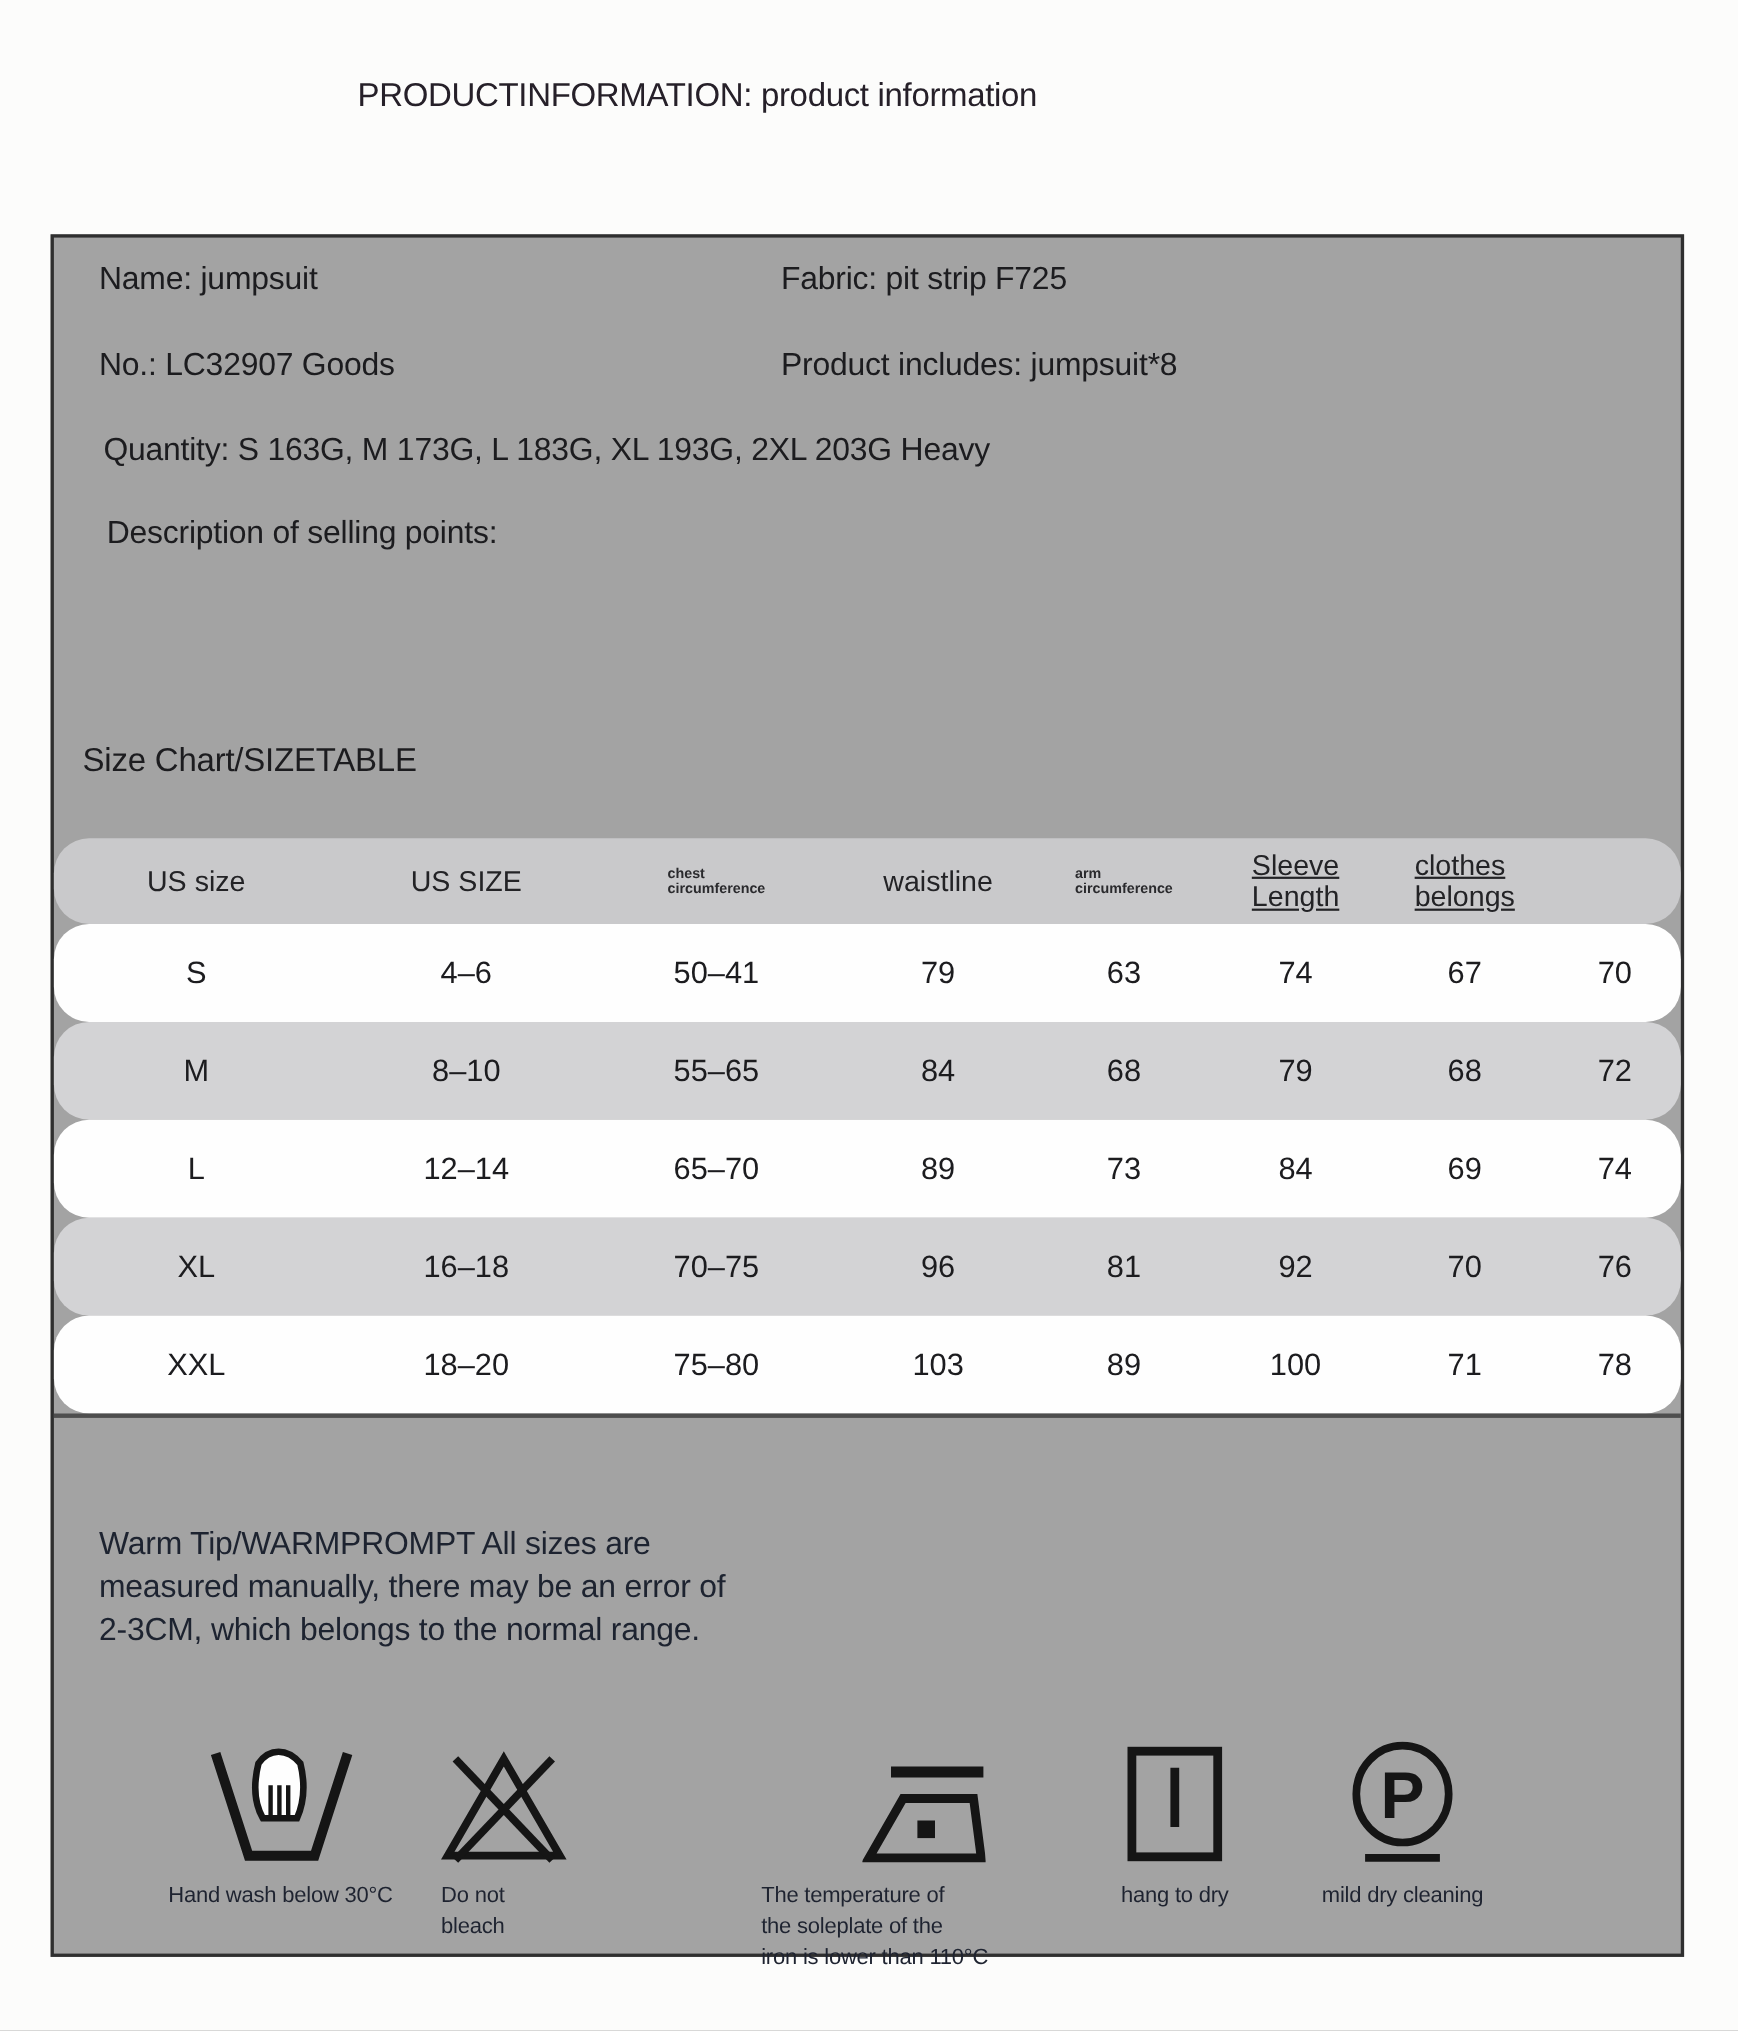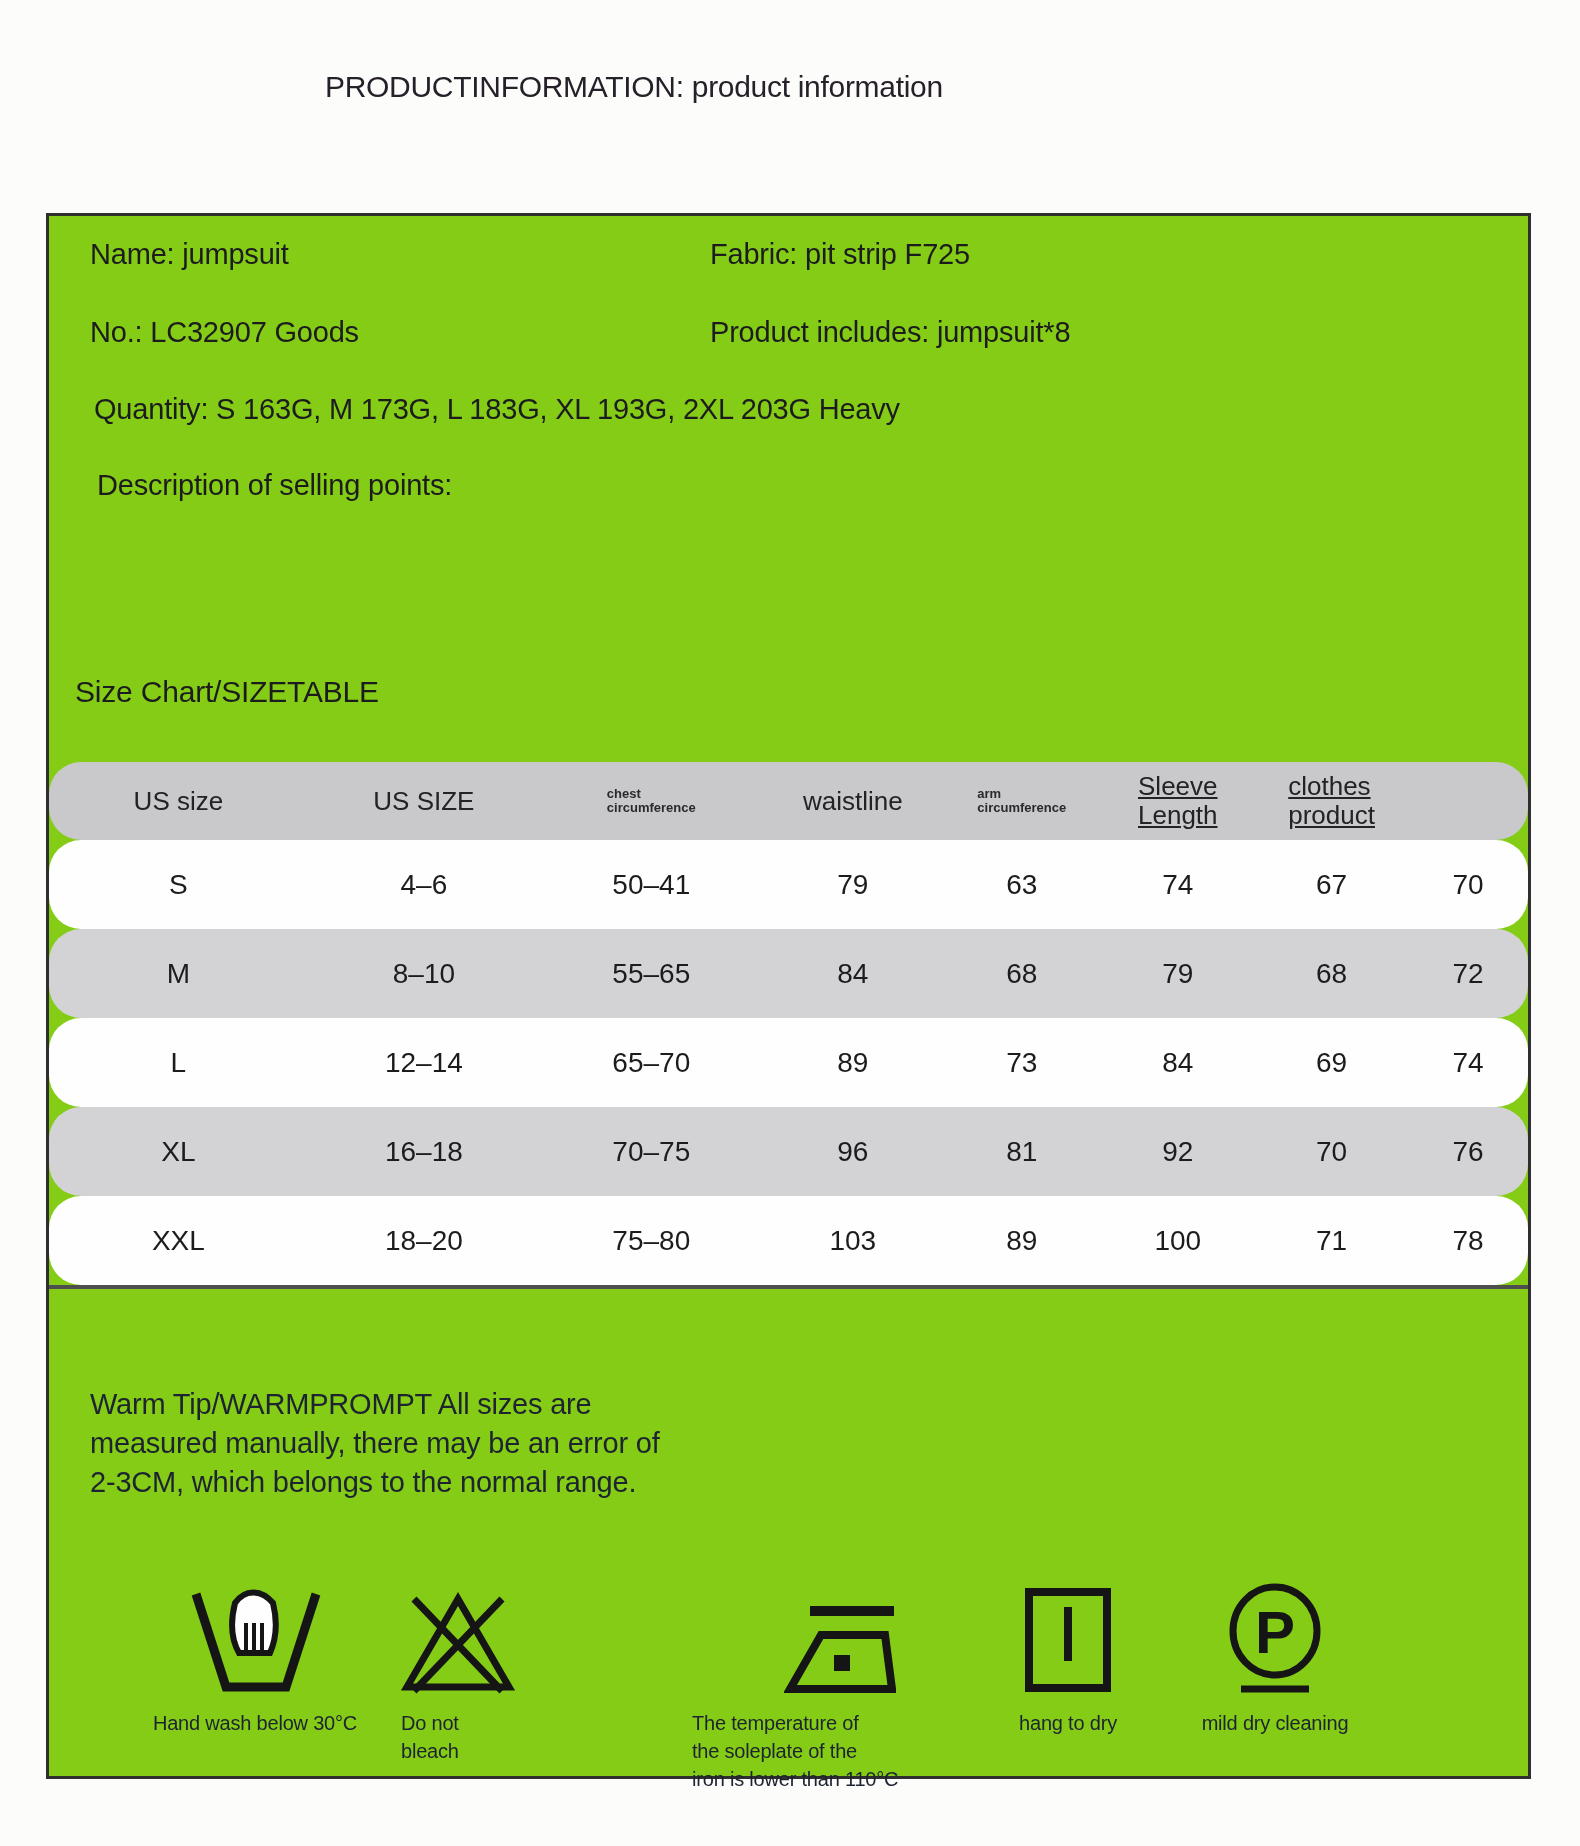--- a/index.html
+++ b/index.html
@@ -12,21 +12,21 @@
     overflow:hidden;
   }
   .page-title{
     position:absolute;left:325px;top:70px;
     font-size:30px;letter-spacing:-0.3px;color:#262029;
     white-space:nowrap;
   }
   .info-box{
     position:absolute;left:46px;top:213px;
     width:1479px;height:1560px;
-    border:3px solid #2f2f2f;background:#84cc16;
+    border:3px solid #2f2f2f;background:#a3a3a3;
   }
   .line{position:absolute;font-size:29px;letter-spacing:-0.2px;white-space:nowrap;color:#1c1c1f;}
   .l-name{left:41px;top:22px;}
   .l-fabric{left:661px;top:22px;}
   .l-no{left:41px;top:100px;}
   .l-includes{left:661px;top:100px;}
   .l-qty{left:45px;top:177px;}
   .l-desc{left:48px;top:253px;}
   .chart-heading{position:absolute;left:26px;top:459px;font-size:30px;color:#1c1c1f;letter-spacing:-0.2px;}
 
@@ -96,21 +96,21 @@
 circumference</span>
         </div>
       <div class="hcell">waistline</div>
       <div class="hcell hc-small">
           <span class="inner">arm
 circumference</span>
         </div>
       <div class="hcell hc-two"><span class="inner">Sleeve
 Length</span></div>
       <div class="hcell hc-two"><span class="inner">clothes
-product</span></div>
+belongs</span></div>
     </div>
     <div>
         <div class="trow drow">
           <div class="tcell">S</div>
           <div class="tcell">4–6</div>
           <div class="tcell">50–41</div>
           <div class="tcell">79</div>
           <div class="tcell">63</div>
           <div class="tcell">74</div>
           <div class="tcell">67</div>

